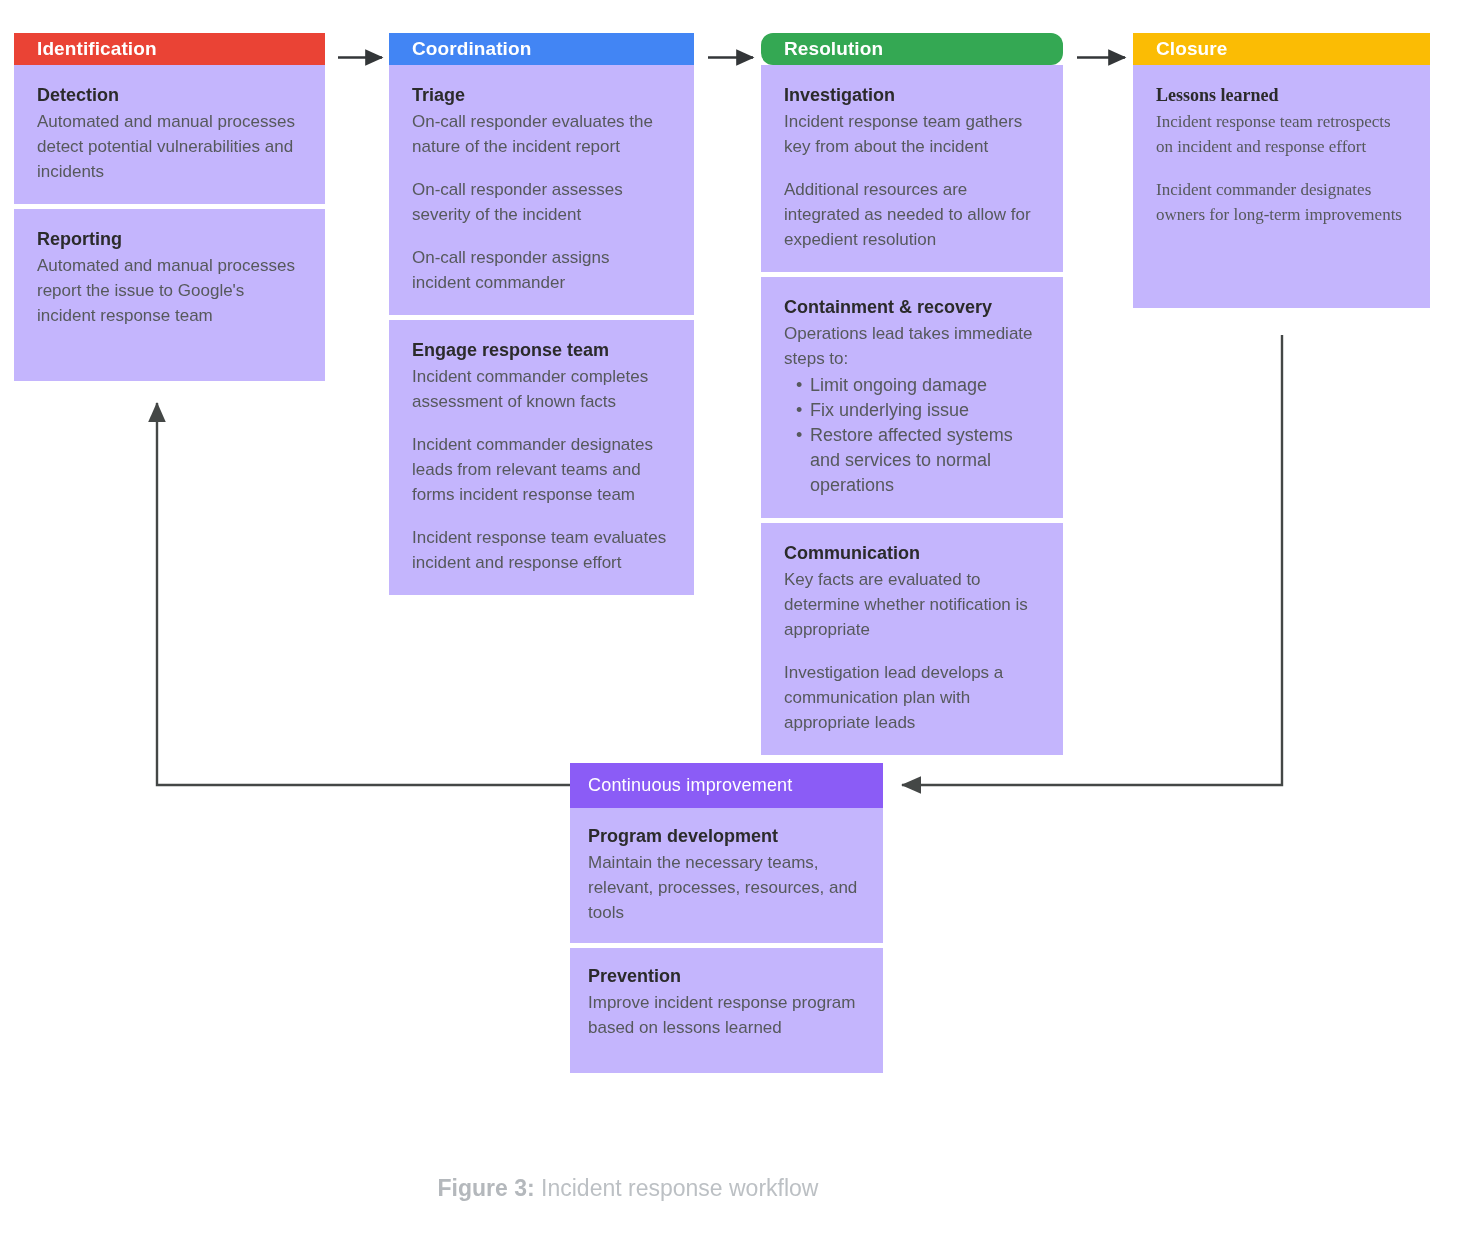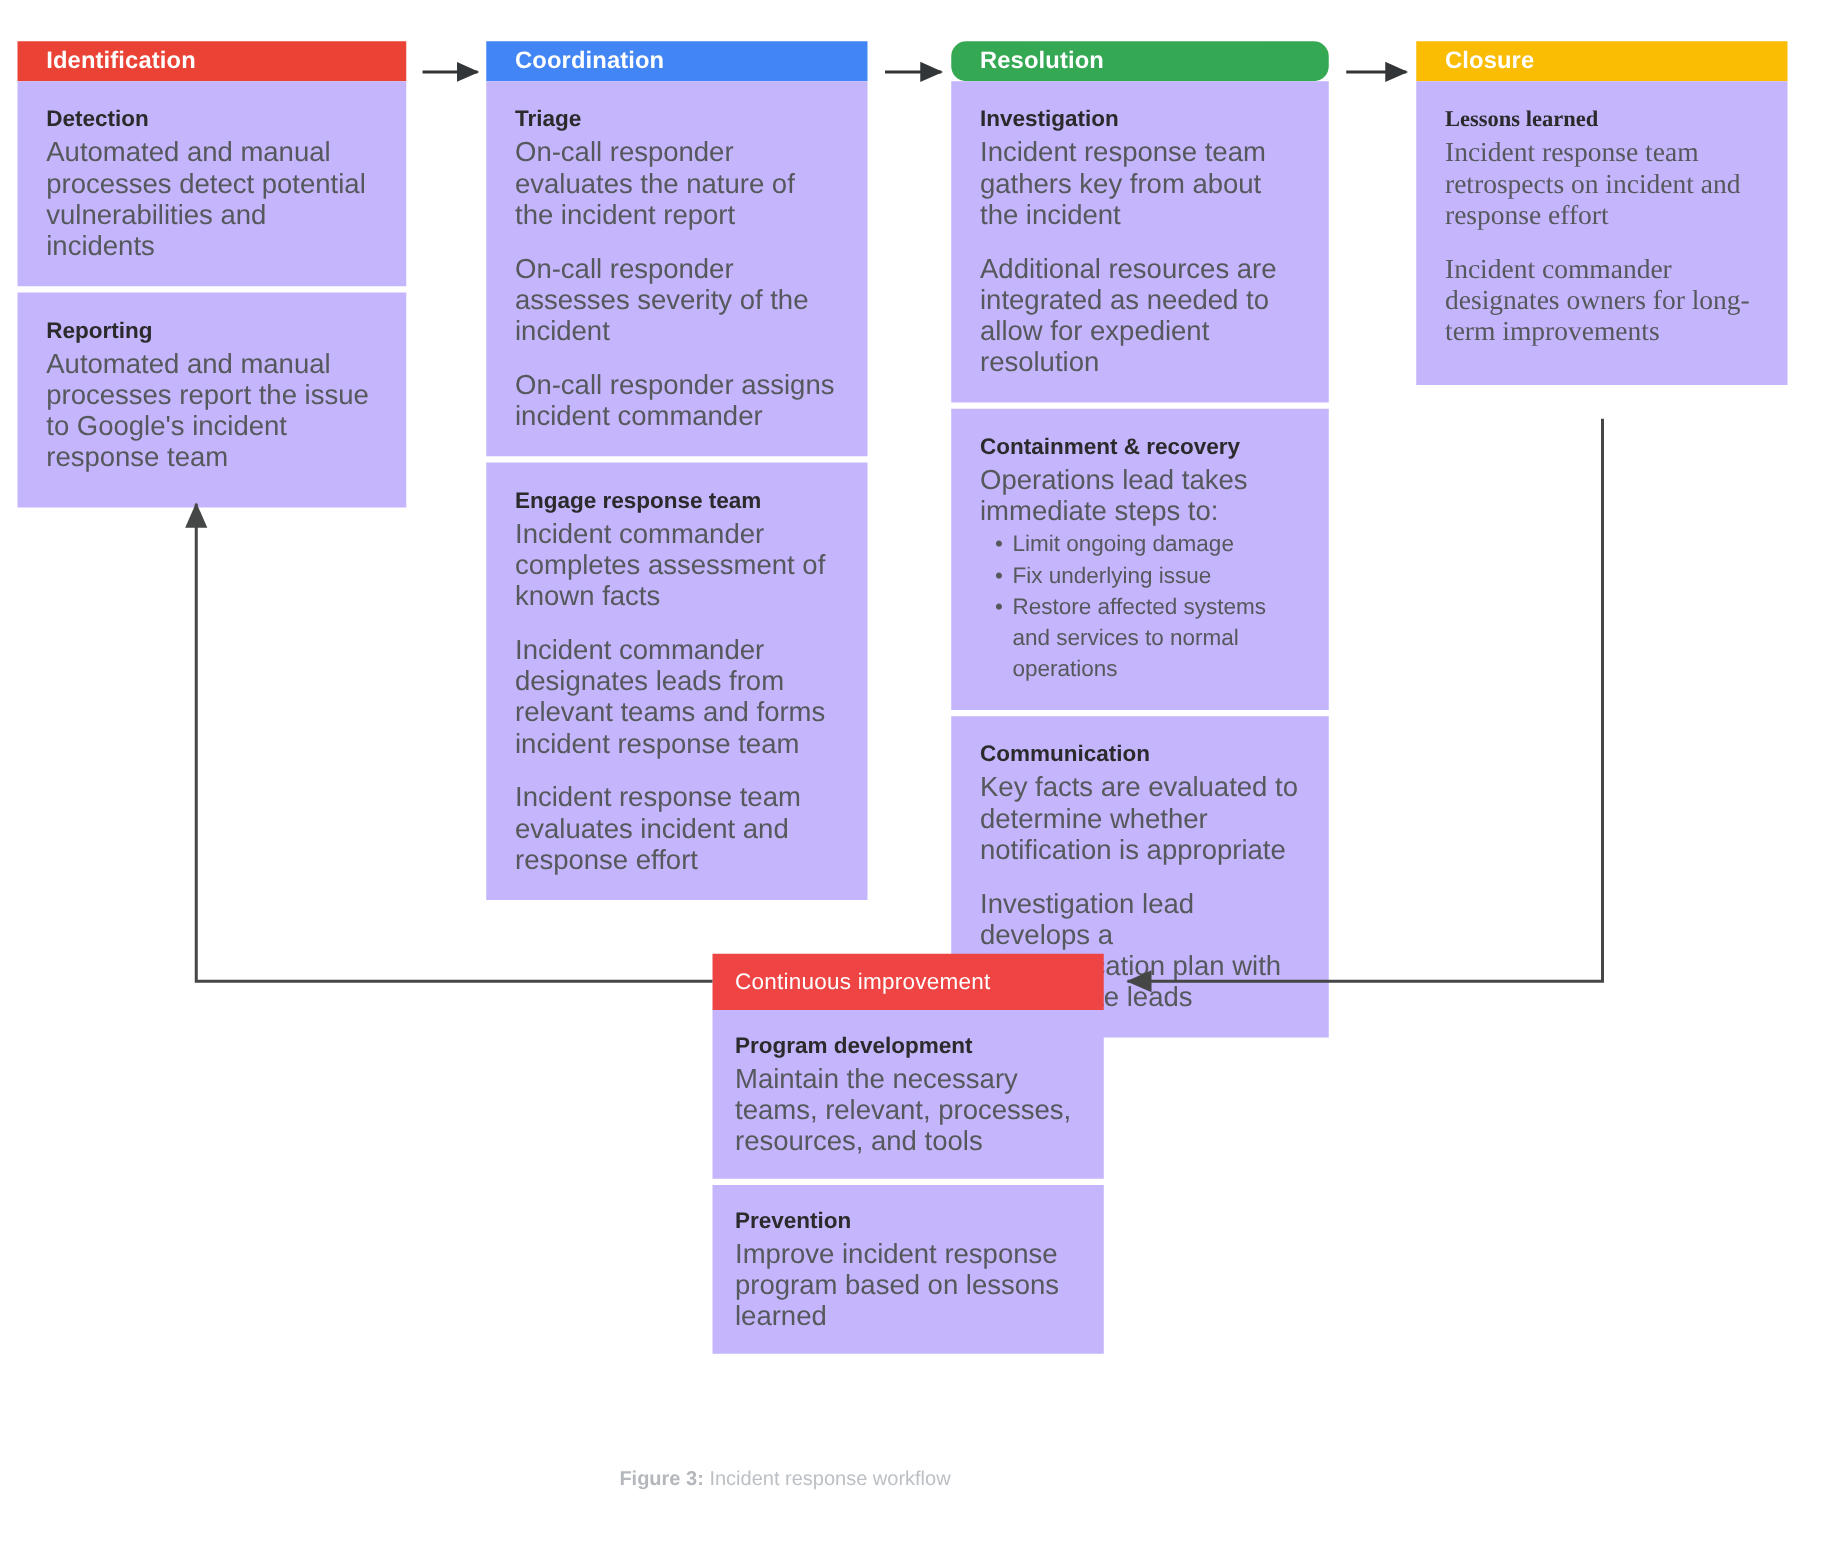--- a/index.html
+++ b/index.html
@@ -48,21 +48,21 @@
     margin-top: 5px;
   }
   .card-title {
     font-size: 18px;
     font-weight: bold;
     color: #2b2b2b;
     line-height: 25px;
     margin: 0 0 1px 0;
   }
   .card-para {
-    font-size: 22px;
+    font-size: 17px;
     color: #56595c;
     line-height: 25px;
     margin: 0;
   }
   .card-para + .card-para {
     margin-top: 18px;
   }
   .bullets {
     margin: 0;
     padding: 0;
@@ -84,21 +84,21 @@
 
   
   #ci-box {
     position: absolute;
     left: 570px;
     top: 763px;
     width: 313px;
   }
   #ci-header {
     height: 45px;
-    background: #ef4444;
+    background: #8b5cf6;
     display: flex;
     align-items: center;
     padding-left: 18px;
     box-sizing: border-box;
   }
   #ci-header-label {
     color: #ffffff;
     font-size: 18px;
     font-weight: normal;
     letter-spacing: 0.2px;
@@ -116,21 +116,21 @@
     pointer-events: none;
   }
 
   
   #caption {
     position: absolute;
     left: 0;
     top: 1175px;
     width: 1256px;
     text-align: center;
-    font-size: 16px;
+    font-size: 23px;
     color: #bcc0c4;
   }
   #caption b {
     color: #b4b8bc;
     font-weight: bold;
   }
 </style>
 </head>
 <body>
 

